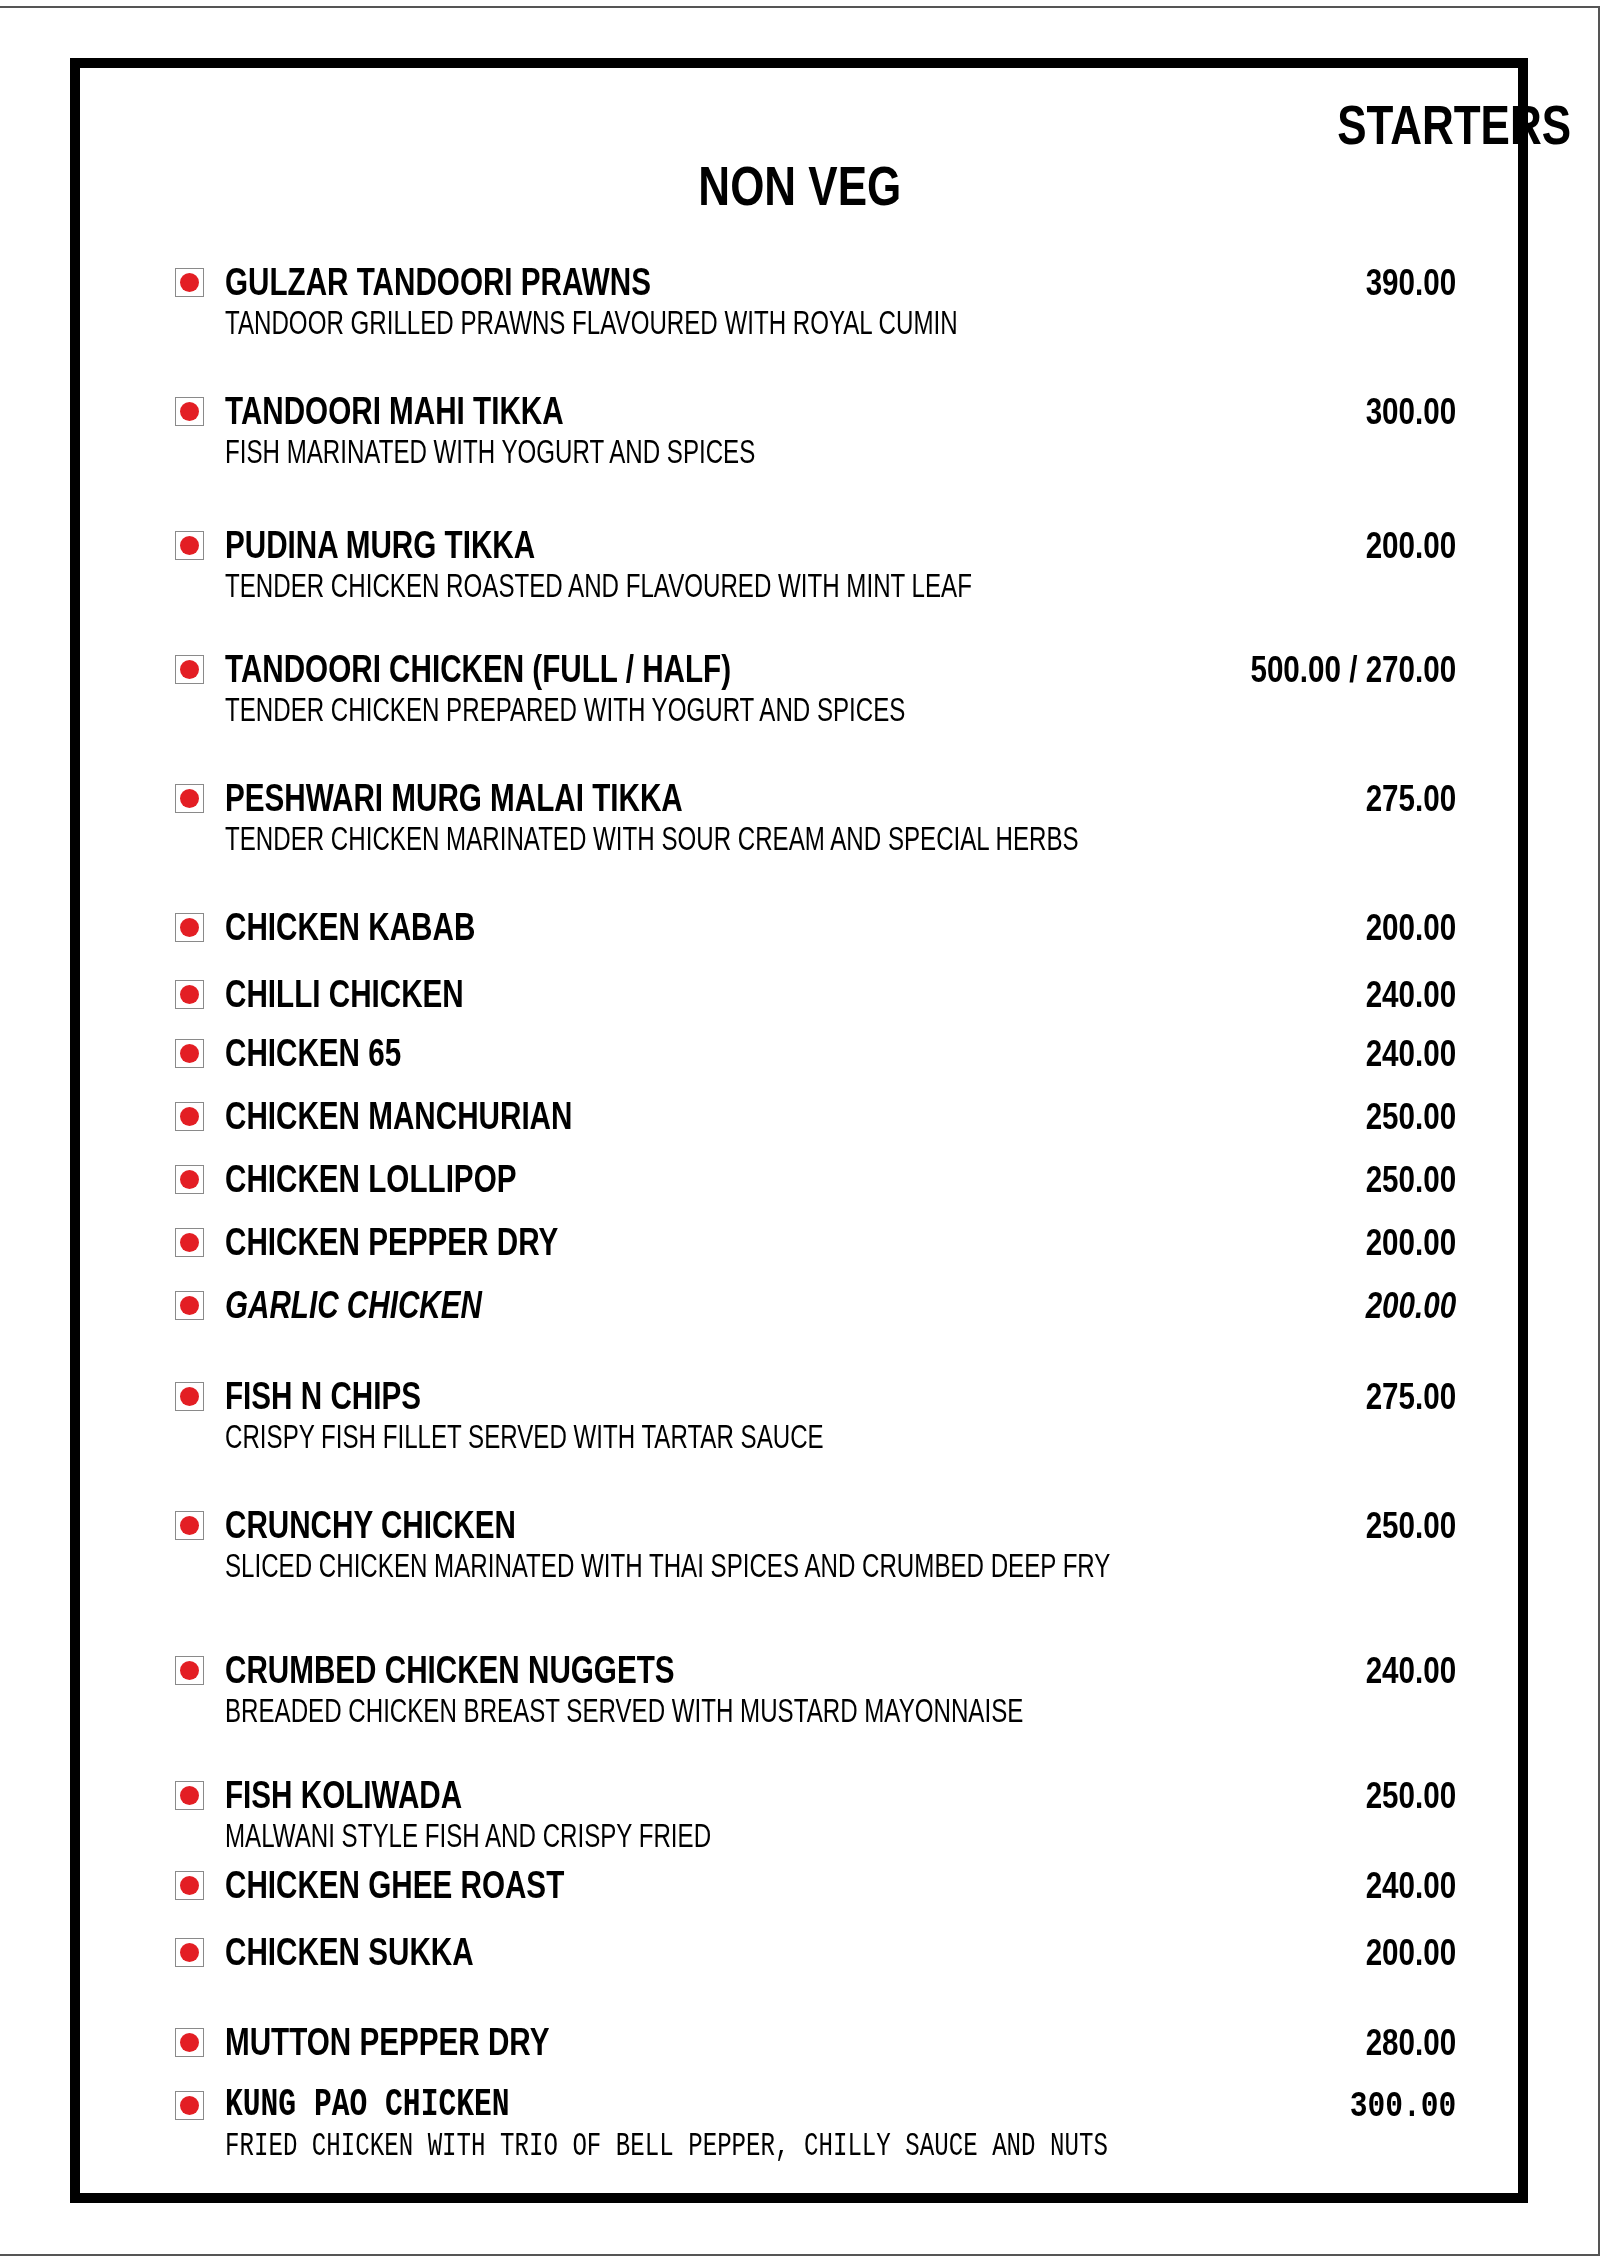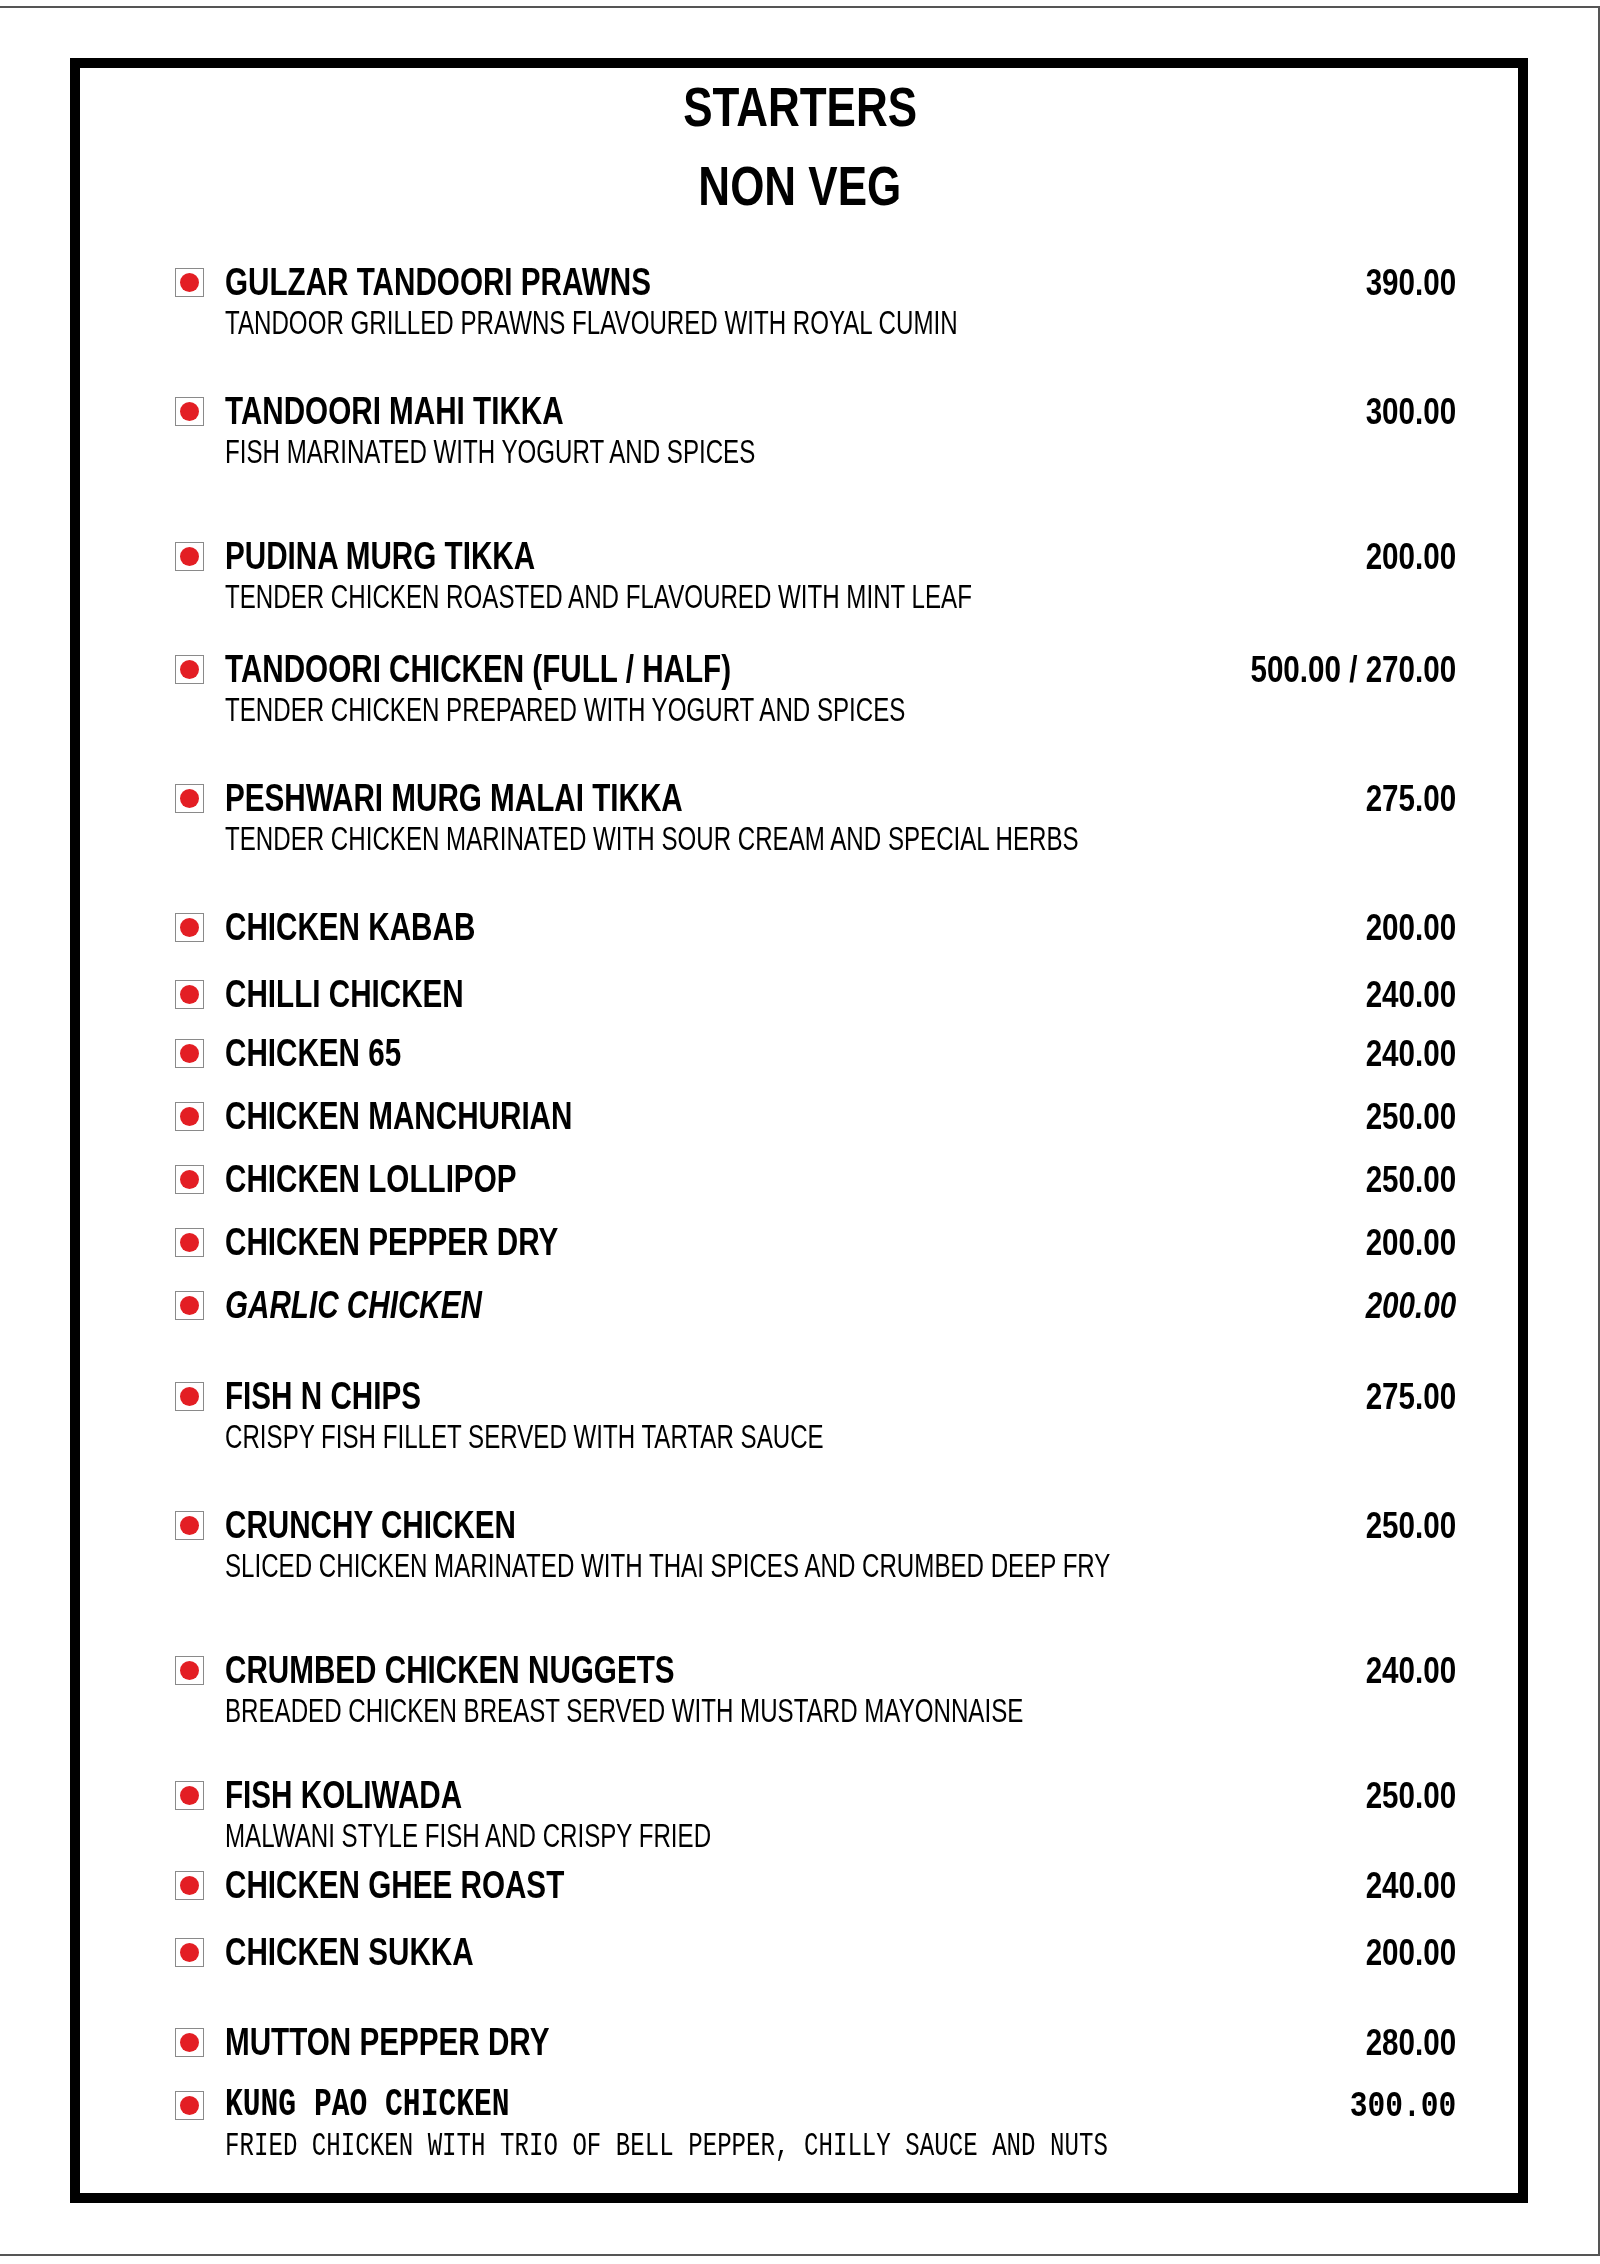--- a/index.html
+++ b/index.html
@@ -26,21 +26,21 @@
   </style>
 </head>
 <body>
 
 <div class="page-rule-top"></div>
 <div class="page-rule-right"></div>
 <div class="page-rule-bottom"></div>
 
 <div class="frame"></div>
 
-<div class="heading" style="top:80px;">
+<div class="heading" style="top:98px;text-align:right;">
   <span>STARTERS</span>
 </div>
 <div class="heading" style="top:159px;">
   <span>NON VEG</span>
 </div>
 
 <div id="menu-list">
     <div class="item" style="top: 0px;">
       <div class="veg-mark" style="top: 268px;">
         <div class="dot" style="background: rgb(227, 30, 36);"></div>
@@ -50,21 +50,21 @@
       <div class="desc" style="top: 306px;">TANDOOR GRILLED PRAWNS FLAVOURED WITH ROYAL CUMIN</div>
     </div>
     <div class="item" style="top: 0px;">
       <div class="veg-mark" style="top: 397px;">
         <div class="dot" style="background: rgb(227, 30, 36);"></div>
       </div>
       <div class="name" style="top: 392px;">TANDOORI MAHI TIKKA</div>
       <div class="price" style="top: 393px;">300.00</div>
       <div class="desc" style="top: 435px;">FISH MARINATED WITH YOGURT AND SPICES</div>
     </div>
-    <div class="item" style="top: 16px;">
+    <div class="item" style="top: 5px;">
       <div class="veg-mark" style="top: 526px;">
         <div class="dot" style="background: rgb(227, 30, 36);"></div>
       </div>
       <div class="name" style="top: 521px;">PUDINA MURG TIKKA</div>
       <div class="price" style="top: 522px;">200.00</div>
       <div class="desc" style="top: 564px;">TENDER CHICKEN ROASTED AND FLAVOURED WITH MINT LEAF</div>
     </div>
     <div class="item" style="top: 0px;">
       <div class="veg-mark" style="top: 655px;">
         <div class="dot" style="background: rgb(227, 30, 36);"></div>

